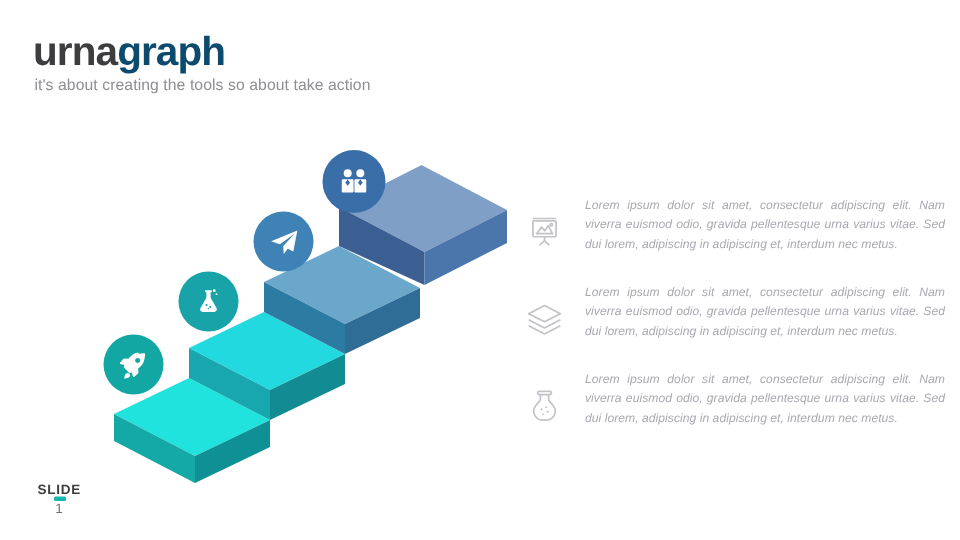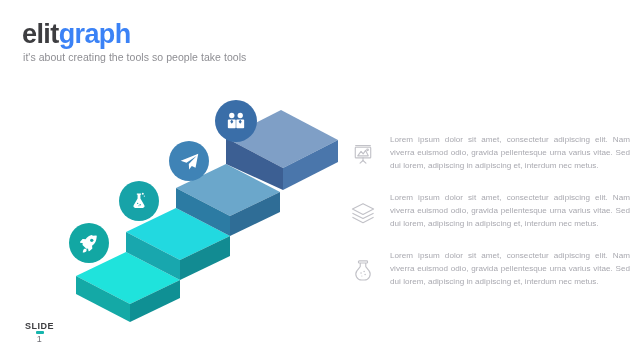--- a/index.html
+++ b/index.html
@@ -25,21 +25,21 @@
   }
   #title {
     font-size: 27px;
     font-weight: bold;
     letter-spacing: -0.6px;
     line-height: 1.05;
     margin: 0;
     white-space: nowrap;
   }
   #title .part-dark { color: #3d3d40; }
-  #title .part-accent { color: #3b82f6; text-align: center; }
+  #title .part-accent { color: #0c4a6e; text-align: center; }
   #subtitle {
     margin: 3px 0 0 1px;
     font-size: 10.5px;
     color: #8e8e93;
     letter-spacing: 0.05px;
     white-space: nowrap;
   }
 
   
   #stairs-graphic {
@@ -68,22 +68,23 @@
 
   
   #content-blocks {
     position: absolute;
     left: 346px;
     top: 130px;
     width: 284px;
   }
   .content-block {
     display: flex;
-    align-items: flex-end;
+    align-items: flex-start;
     margin-bottom: 16px;
+    font-style: italic;
   }
   .content-block:last-child { margin-bottom: 0; }
   .block-icon {
     flex: 0 0 34px;
     width: 34px;
     height: 34px;
     margin-top: 8px;
     margin-right: 10px;
     display: flex;
     align-items: center;
@@ -127,23 +128,23 @@
   #footer-number {
     color: #6f6f76;
     letter-spacing: 0.3px;
   }
 </style>
 </head>
 <body>
 
 <div id="header">
   <h1 id="title">
-    <span class="part-dark">elit</span><span class="part-accent">graph</span>
+    <span class="part-dark">urna</span><span class="part-accent">graph</span>
   </h1>
-  <p id="subtitle">it's about creating the tools so people take tools</p>
+  <p id="subtitle">it's about creating the tools so about take action</p>
 </div>
 
 <div id="stairs-graphic">
 
   <svg id="stairs-svg" width="360" height="250" viewBox="0 0 360 250">
 
     <g>
       <polygon points="76,196 126,172 180,200 130,224" fill="#1fe3dc"></polygon>
       <polygon points="76,196 130,224 130,242 76,214" fill="#14a9a6"></polygon>
       <polygon points="130,224 180,200 180,218 130,242" fill="#0f9094"></polygon>

